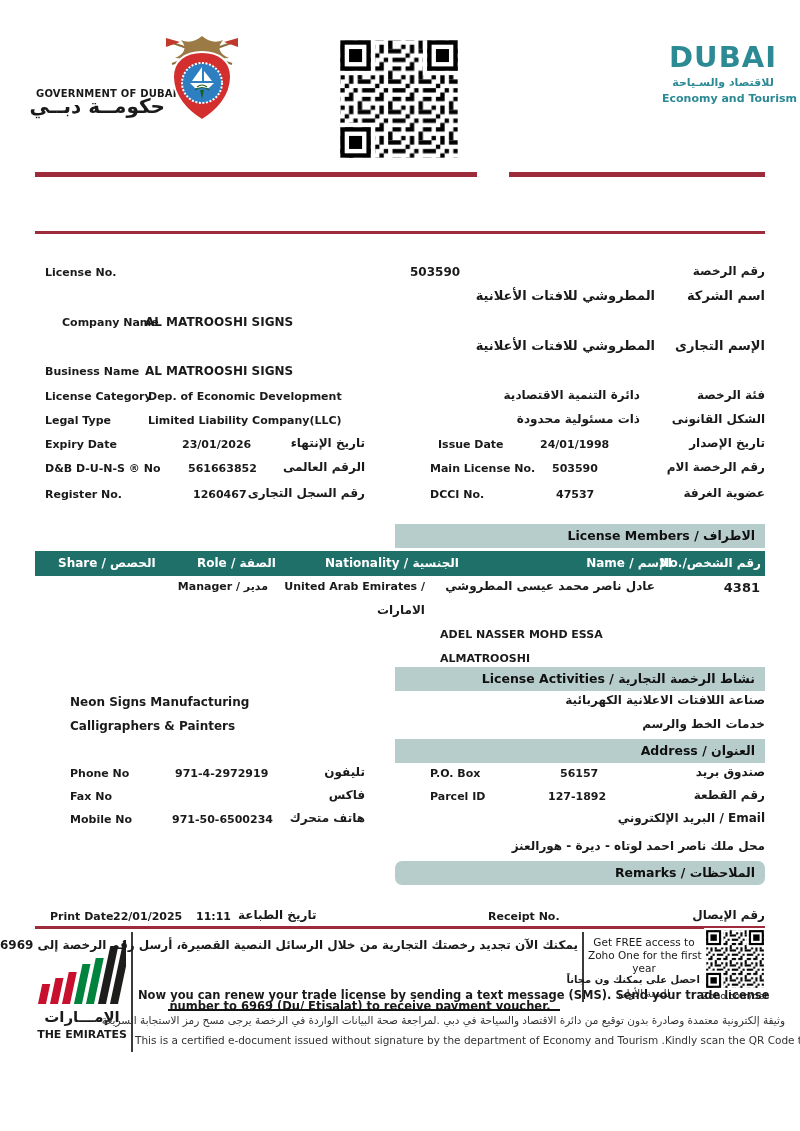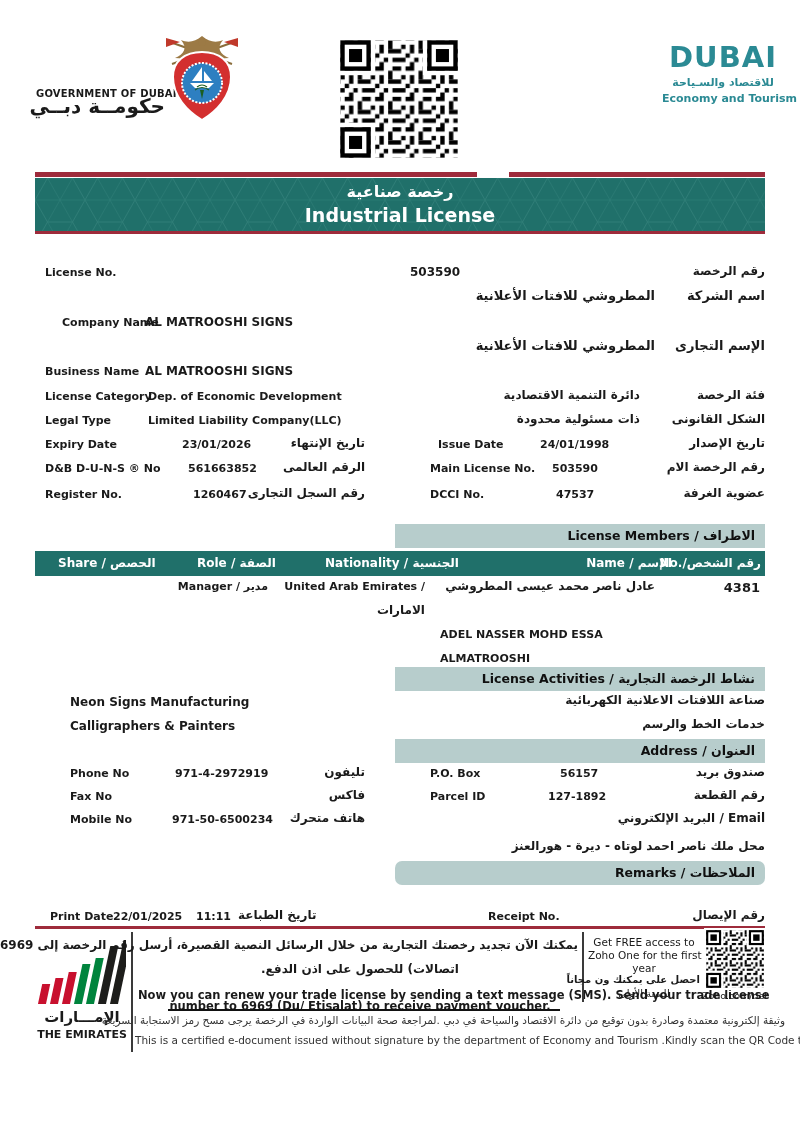--- a/index.html
+++ b/index.html
@@ -89,33 +89,20 @@
       <use href="#qr" width="126" height="126"></use>
     </svg>
 
   <div class="f teal" style="left:662px;top:40px;width:122px;text-align:center;font-size:29px;letter-spacing:1px;">DUBAI</div>
   <div class="f teal ar" style="left:662px;top:76px;width:122px;text-align:center;font-size:11px;">للاقتصاد والسـياحة</div>
   <div class="f teal" style="left:662px;top:92px;width:122px;text-align:center;font-size:11px;">Economy and Tourism</div>
 
   <div class="redline" style="left:35px;top:172px;width:730px;height:5px;"></div>
   <div style="position:absolute;left:477px;top:171px;width:32px;height:7px;background:#fff;"></div>
 
-  <div class="banner">
-    <svg width="730" height="53" style="position:absolute;left:0;top:0">
-      <defs>
-        <pattern id="hex" width="50" height="44" patternUnits="userSpaceOnUse">
-          <path d="M12.5 0 L37.5 0 L50 22 L37.5 44 L12.5 44 L0 22 Z" fill="none" stroke="#2f7d77" stroke-width="1"></path>
-          <path d="M0 22 L50 22 M12.5 0 L37.5 44 M37.5 0 L12.5 44" stroke="#2f7d77" stroke-width="0.6" fill="none"></path>
-        </pattern>
-      </defs>
-      <rect width="730" height="53" fill="url(#hex)"></rect>
-    </svg>
-    <div class="f ar" style="left:0;top:4px;width:730px;text-align:center;font-size:16px;">رخصة صناعية</div>
-    <div class="f" style="left:0;top:26px;width:730px;text-align:center;font-size:19px;">Industrial License</div>
-  </div>
   <div class="redline" style="left:35px;top:231px;width:730px;height:3px;"></div>
 
 
   <span class="f" style="left:45px;top:266px;">License No.</span>
   <span class="f s12" style="left:410px;top:265px;">503590</span>
   <span class="f ar s12" style="right:35px;top:264px;">رقم الرخصة</span>
 
   <span class="f ar s13" style="right:145px;top:288px;">المطروشي للافتات الأعلانية</span>
   <span class="f ar s13" style="right:35px;top:288px;">اسم الشركة</span>
 
@@ -226,21 +213,20 @@
       <rect x="50" y="20" width="8" height="46" fill="#00843d"></rect>
       <rect x="62" y="8" width="8" height="58" fill="#1d1d1b"></rect>
       <rect x="74" y="2" width="8" height="64" fill="#1d1d1b"></rect>
     </g>
   </svg>
   <div class="f ar" style="left:34px;top:1008px;width:96px;text-align:center;font-size:15px;">الإمـــارات</div>
   <div class="f" style="left:30px;top:1028px;width:104px;text-align:center;font-size:11px;">THE EMIRATES</div>
   <div class="divider" style="left:131px;top:932px;height:120px;"></div>
 
   <div class="f ar s12 ctr" style="left:142px;top:938px;width:436px;">يمكنك الآن تجديد رخصتك التجارية من خلال الرسائل النصية القصيرة، أرسل رقم الرخصة إلى 6969 (دو/</div>
-  <div class="f ar s12 ctr" style="left:142px;top:962px;width:436px;">اتصالات) للحصول على اذن الدفع.</div>
   <div class="f ctr" style="left:138px;top:988px;width:444px;font-size:11.5px;">Now you can renew your trade license by sending a text message (SMS).  Send your trade license</div>
   <div class="f ctr" style="left:138px;top:999px;width:444px;font-size:11.5px;height:10px;overflow:hidden;">number to 6969 (Du/ Etisalat) to receive payment voucher.</div>
   <div style="position:absolute;left:168px;top:1009px;width:392px;height:2px;background:#111;"></div>
 
   <div class="divider" style="left:582px;top:932px;height:70px;"></div>
 
   <div class="f n ctr" style="left:588px;top:936px;width:112px;font-size:10.5px;">Get FREE access to</div>
   <div class="f n ctr" style="left:588px;top:949px;width:112px;font-size:10.5px;">Zoho One for the first</div>
   <div class="f n ctr" style="left:588px;top:962px;width:112px;font-size:10.5px;">year</div>
   <div class="f ar ctr" style="left:588px;top:974px;width:112px;font-size:10px;">احصل على يمكنك ون مجاناً</div>

